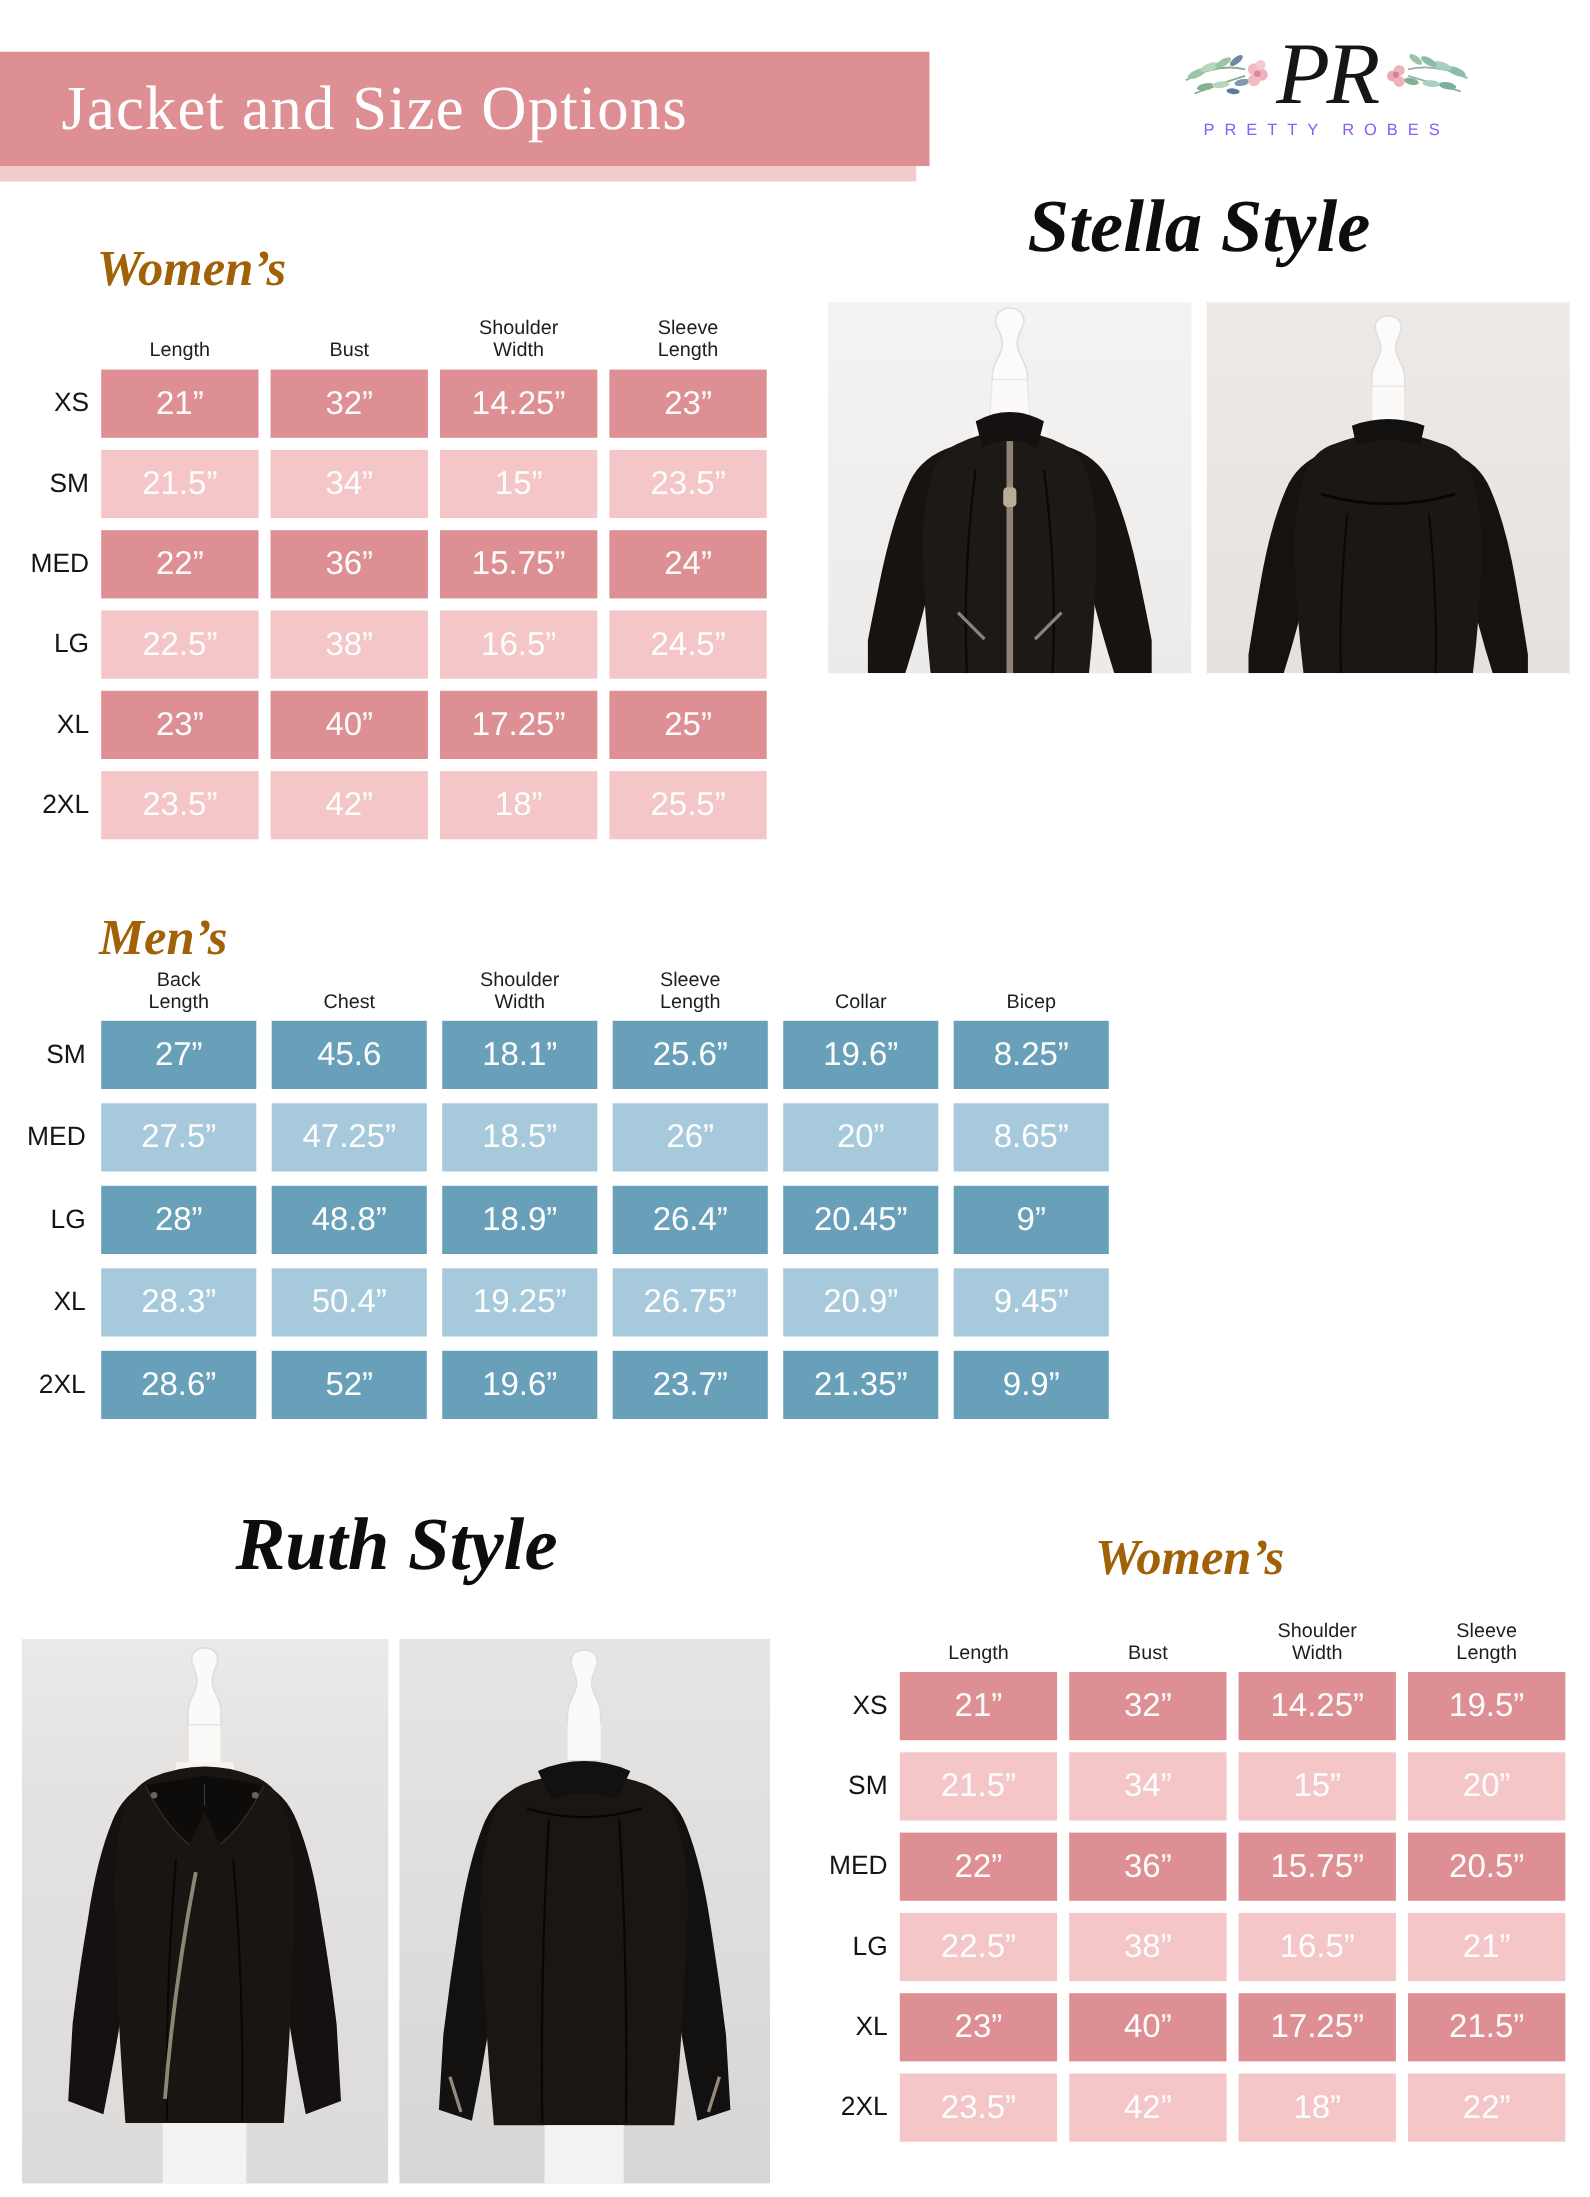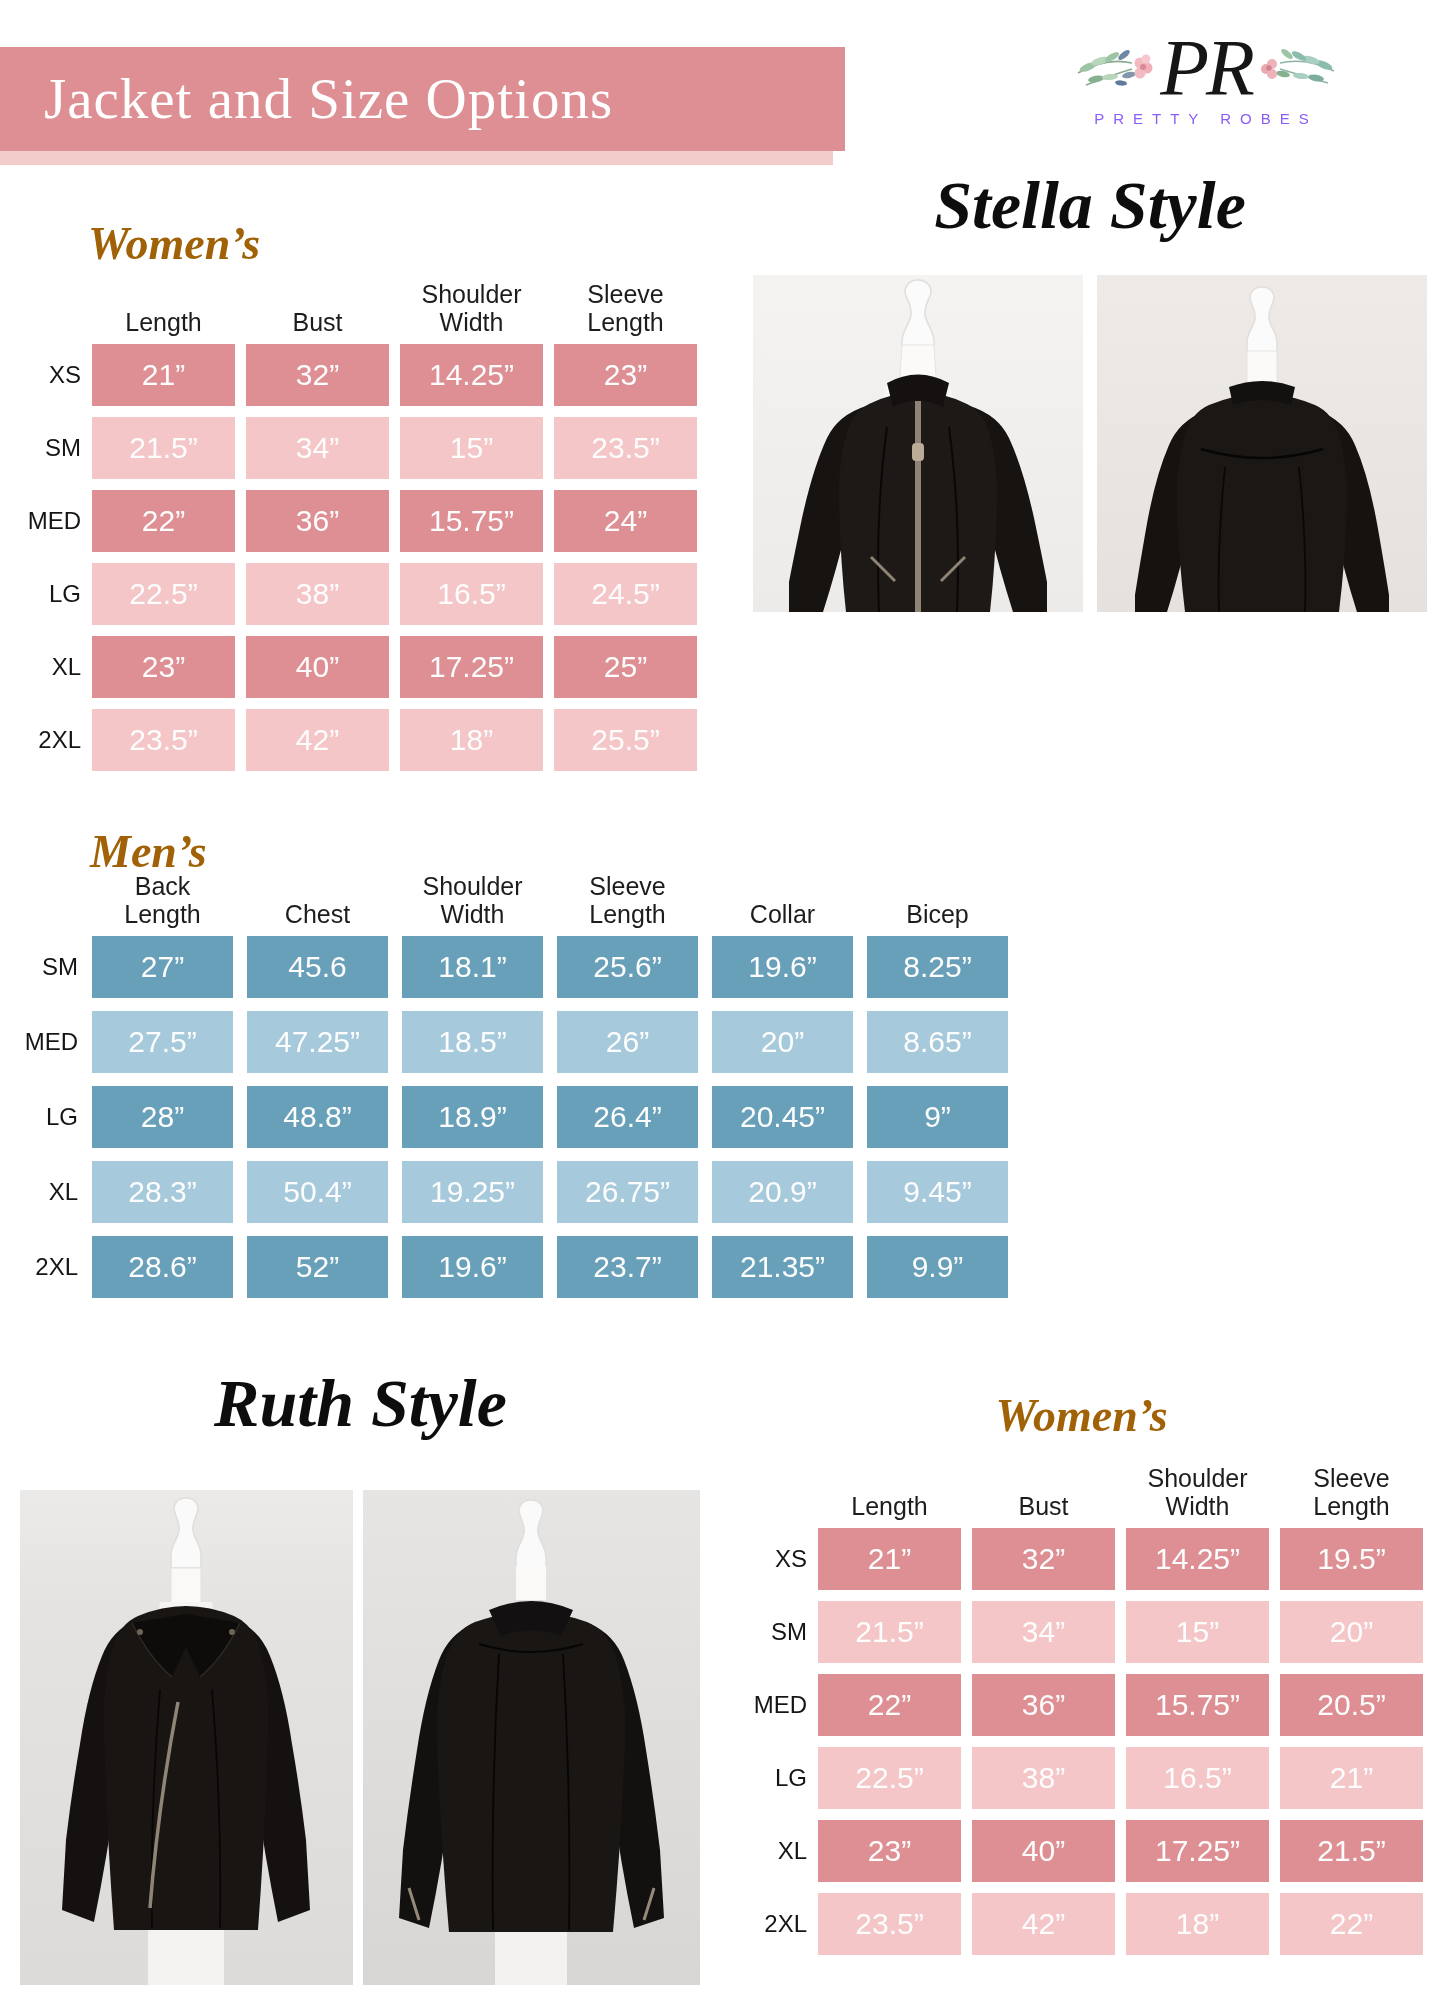--- a/index.html
+++ b/index.html
@@ -5,39 +5,39 @@
   html,body{margin:0;padding:0}
   body{
     position:relative;width:1445px;height:1997px;background:#ffffff;
     font-family:"Liberation Sans",sans-serif;overflow:hidden;
   }
   .abs{position:absolute}
 
   
   .banner{left:0;top:47px;width:845px;height:104px;background:#dd8f93;z-index:2}
   .banner-title{
-    margin:0;padding-left:44px;color:#ffffff;letter-spacing:1px;
+    margin:0;padding-left:56px;color:#ffffff;letter-spacing:1px;
     font:400 57px/104px "Liberation Serif",serif;white-space:nowrap;border-radius:23px;
   }
   .banner-strip{left:0;top:151px;width:833px;height:14px;background:#f2cbcb;z-index:1}
 
   
   .logo{left:1048px;top:30px;width:316px;text-align:center}
   .logo-row{display:flex;align-items:center;justify-content:center;gap:4px}
   .monogram{font:italic 400 80px/0.95 "Liberation Serif",serif;color:#161616;letter-spacing:-3px}
   .brand{margin-top:4px;font-size:15px;letter-spacing:9px;color:#8b5cf6;white-space:nowrap}
 
   
   .serif-title{font:italic 700 46px/1.05 "Liberation Serif",serif;color:#a16207;white-space:nowrap}
   .style-title{font:italic 700 68px/1.05 "Liberation Serif",serif;color:#0d0d0d;text-align:center;white-space:nowrap}
 
   
   .size-table .hdr-row{display:flex;align-items:flex-end;min-height:48px;margin-bottom:8px}
   .size-table .hdr{
-    text-align:center;font-size:25px;line-height:1.12;color:#1d1d1d;white-space:pre-line;
+    text-align:center;font-size:18px;line-height:1.12;color:#1d1d1d;white-space:pre-line;
   }
   .size-table .t-row{display:flex;align-items:center;margin-bottom:11px}
   .size-table .lbl{text-align:right;font-size:24px;color:#151515}
   .size-table .cell{height:62px;line-height:62px;text-align:center;font-size:30px;color:#fdfdfd}
 
   .w4 .spacer{width:72px;flex:none}
   .w4 .lbl{width:61px;margin-right:11px;flex:none}
   .w4 .cell,.w4 .hdr{width:143px;margin-right:11px;flex:none}
 
   .mens .spacer{width:72px;flex:none}

